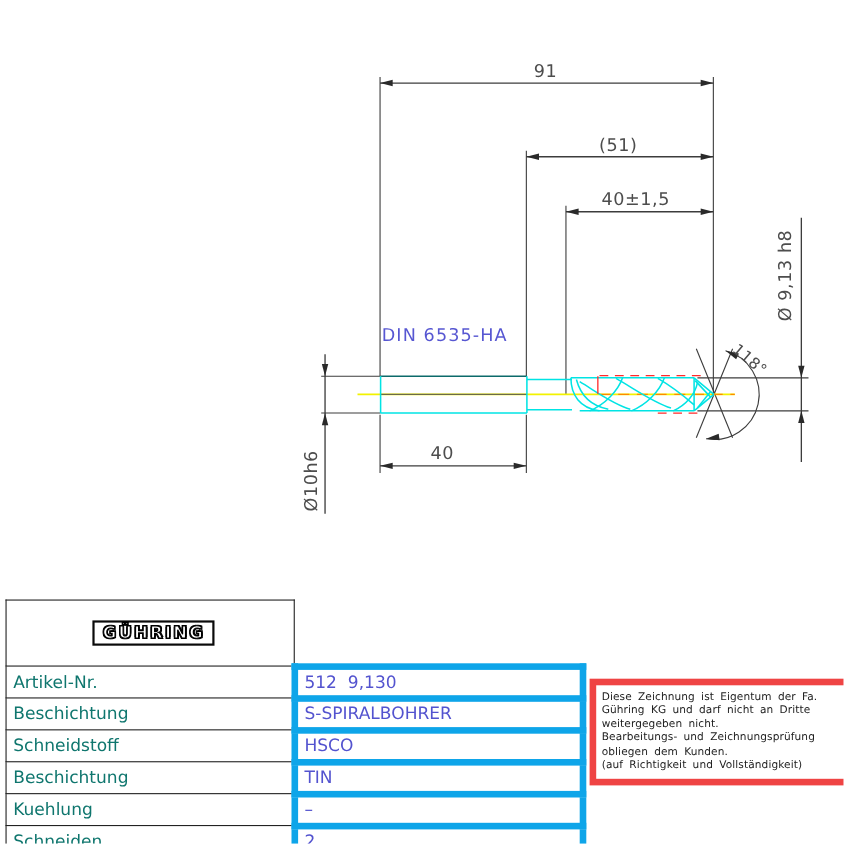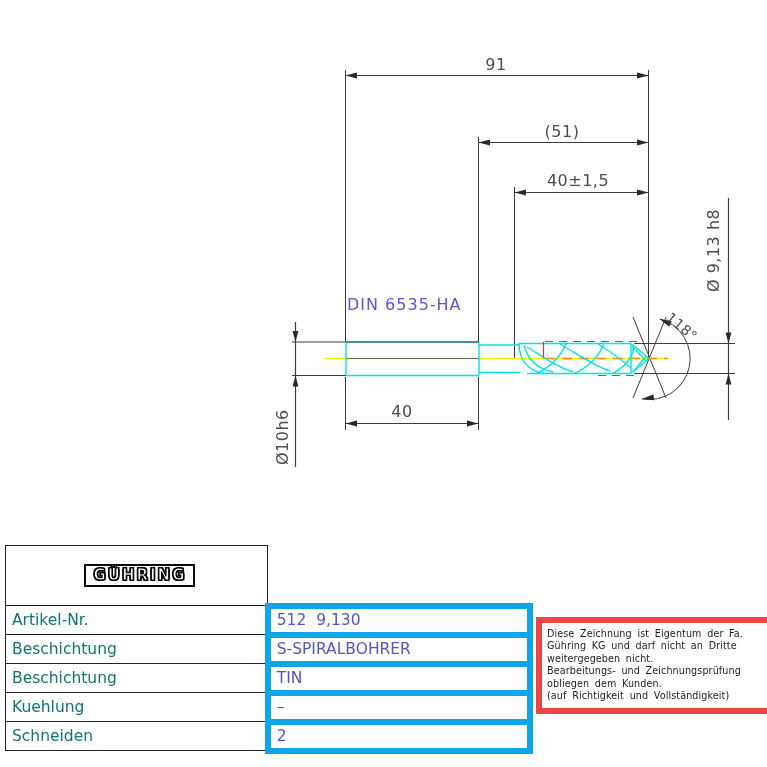--- a/index.html
+++ b/index.html
@@ -153,20 +153,24 @@
     </tr>
     <tr>
       <td class="lbl">Artikel-Nr.</td>
       <td class="val">512  9,130</td>
     </tr>
     <tr>
       <td class="lbl">Beschichtung</td>
       <td class="val">S-SPIRALBOHRER</td>
     </tr>
     <tr>
+      <td class="lbl">Schneidstoff</td>
+      <td class="val">HSCO</td>
+    </tr>
+    <tr>
       <td class="lbl">Beschichtung</td>
       <td class="val">TIN</td>
     </tr>
     <tr>
       <td class="lbl">Kuehlung</td>
       <td class="val">–</td>
     </tr>
     <tr>
       <td class="lbl">Schneiden</td>
       <td class="val">2</td>

